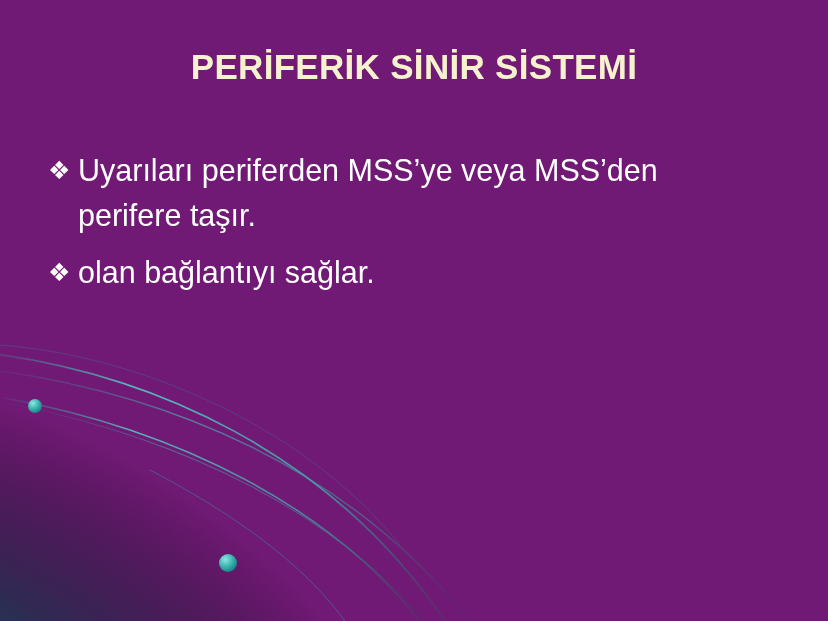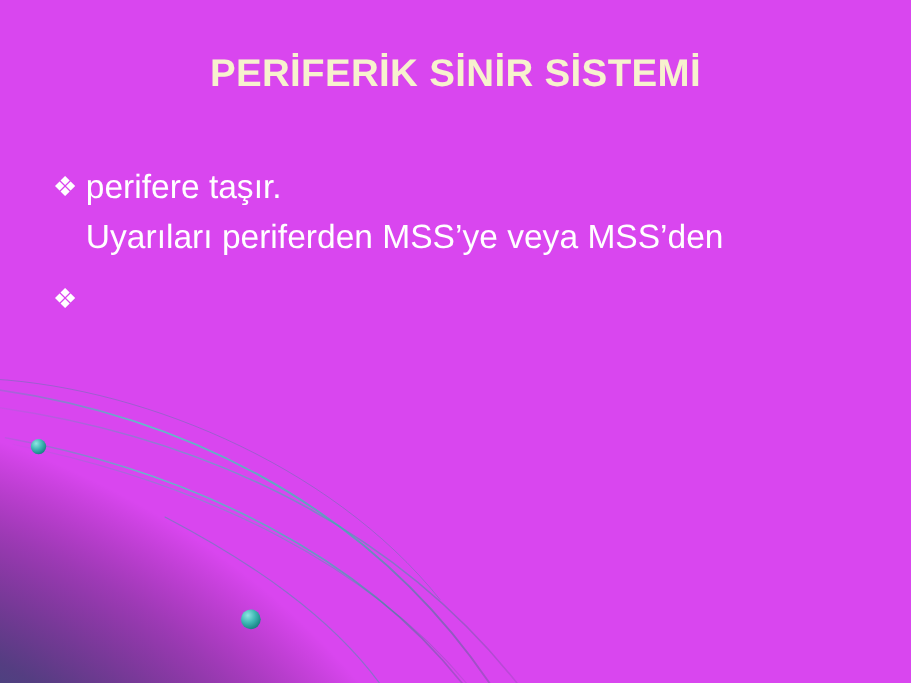--- a/index.html
+++ b/index.html
@@ -4,21 +4,21 @@
 <style>
   html, body {
     margin: 0;
     padding: 0;
     background: #000000;
   }
   #slide {
     position: relative;
     width: 828px;
     height: 621px;
-    background: #d946ef;
+    background: #701a75;
     overflow: hidden;
     font-family: "Liberation Sans", sans-serif;
   }
 
   
   #bg-decor {
     position: absolute;
     inset: 0;
     width: 828px;
     height: 621px;
@@ -129,25 +129,26 @@
     </g>
   </svg>
 
   <div id="title">PERİFERİK SİNİR SİSTEMİ</div>
 
   <div id="body-block">
 
     <div class="bullet-row first">
       <div class="bullet-glyph">❖</div>
       <div class="bullet-text">
+        <span>Uyarıları periferden MSS’ye veya MSS’den</span>
         <span>perifere taşır.</span>
-        <span>Uyarıları periferden MSS’ye veya MSS’den</span>
       </div>
     </div>
 
     <div class="bullet-row second">
       <div class="bullet-glyph">❖</div>
       <div class="bullet-text">
+        <span>olan bağlantıyı sağlar.</span>
       </div>
     </div>
 
   </div>
 </div>
 
 </body></html>

